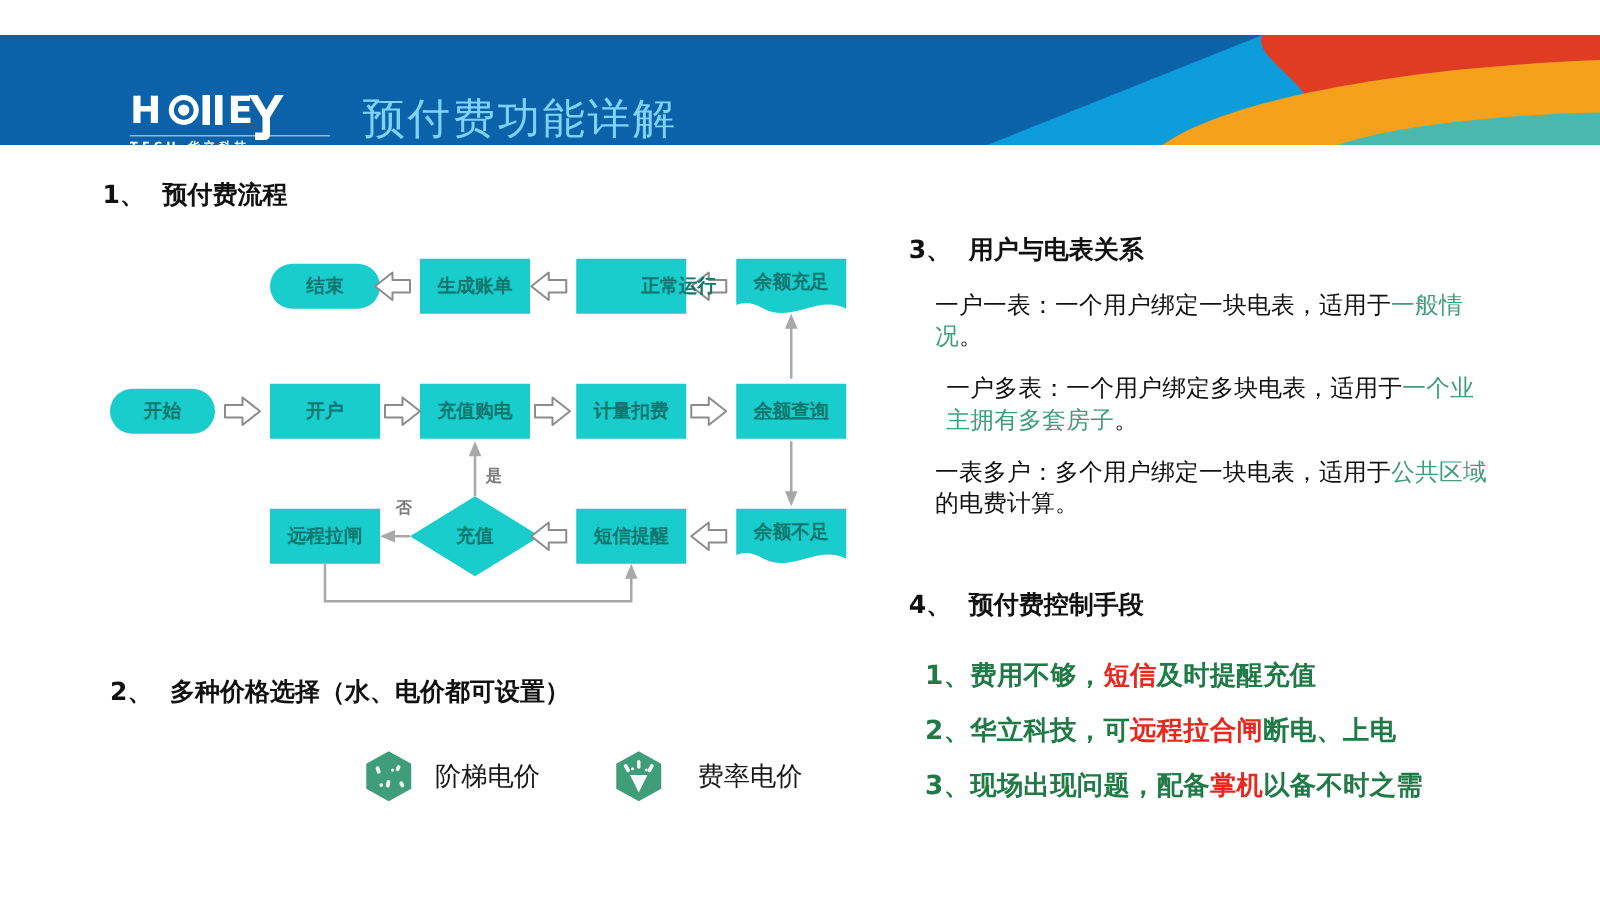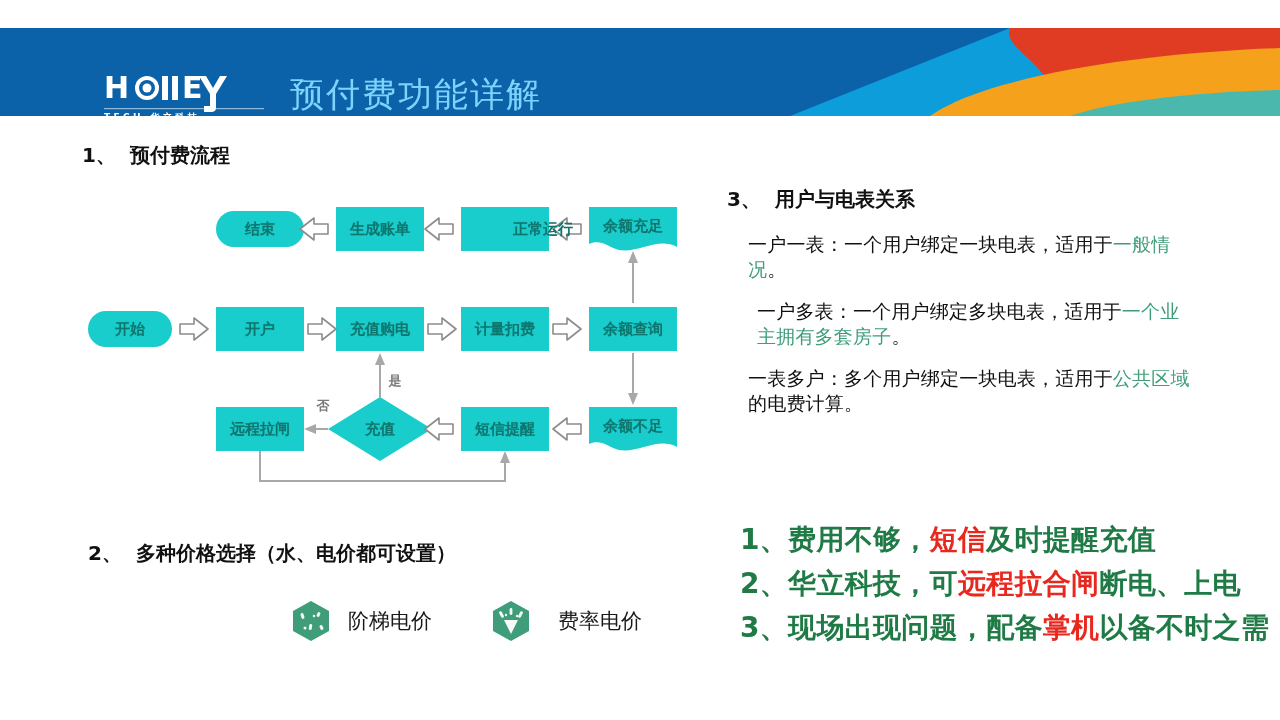--- a/index.html
+++ b/index.html
@@ -67,21 +67,21 @@
     font-size:19px;line-height:25px;color:#111;margin-bottom:17px;
     font-family:"DejaVu Sans","Liberation Sans",sans-serif;
     letter-spacing:.2px;
   }
   .rel-item.indent{padding-left:9px;}
   .hl-green{color:#3f9e79;}
 
   
   .ctrl-list{position:absolute;left:740px;top:518px;width:480px;}
   .ctrl-item{
-    font-size:28px;line-height:44px;color:#1f7a46;font-weight:bold;
+    font-size:21px;line-height:44px;color:#1f7a46;font-weight:bold;
     font-family:"DejaVu Sans","Liberation Sans",sans-serif;
     white-space:nowrap;letter-spacing:.3px;
   }
   .hl-red{color:#e8281e;}
 </style>
 </head>
 <body>
 
 <div class="slide">
 
@@ -200,21 +200,21 @@
     </svg>
 
     <div class="node-label" style="left:180px;top:44px;">结束</div>
     <div class="node-label" style="left:300px;top:44px;">生成账单</div>
     <div class="node-label" style="left:425px;top:44px;margin-left:38px;">正常运行</div>
     <div class="node-label" style="left:553px;top:41px;">余额充足</div>
     <div class="node-label" style="left:50px;top:144px;">开始</div>
     <div class="node-label" style="left:180px;top:144px;">开户</div>
     <div class="node-label" style="left:300px;top:144px;">充值购电</div>
     <div class="node-label" style="left:425px;top:144px;">计量扣费</div>
-    <div class="node-label" style="left:553px;top:144px;">余额查询</div>
+    <div class="node-label" style="left:553px;top:144px;text-decoration:underline;">余额查询</div>
     <div class="node-label" style="left:553px;top:241px;">余额不足</div>
     <div class="node-label" style="left:425px;top:244px;">短信提醒</div>
     <div class="node-label" style="left:300px;top:244px;">充值</div>
     <div class="node-label" style="left:180px;top:244px;">远程拉闸</div>
 
     <div class="edge-label" style="left:315px;top:196px;">是</div>
     <div class="edge-label" style="left:243px;top:221px;">否</div>
   </div>
 
   <div class="sec-heading" id="h2">
@@ -265,20 +265,23 @@
       <span>一户一表：一个用户绑定一块电表，适用于</span><span class="hl-green">一般情况</span><span>。</span>
     </div>
     <div class="rel-item indent">
       <span>一户多表：一个用户绑定多块电表，适用于</span><span class="hl-green">一个业主拥有多套房子</span><span>。</span>
     </div>
     <div class="rel-item">
       <span>一表多户：多个用户绑定一块电表，适用于</span><span class="hl-green">公共区域</span><span>的电费计算。</span>
     </div>
   </div>
 
+  <div class="sec-heading" id="h4">
+    <span class="num">4、</span><span>预付费控制手段</span>
+  </div>
 
   <div class="ctrl-list">
     <div class="ctrl-item">
       <span>1、</span><span>费用不够，</span><span class="hl-red">短信</span><span>及时提醒充值</span>
     </div>
     <div class="ctrl-item">
       <span>2、</span><span>华立科技，可</span><span class="hl-red">远程拉合闸</span><span>断电、上电</span>
     </div>
     <div class="ctrl-item">
       <span>3、</span><span>现场出现问题，配备</span><span class="hl-red">掌机</span><span>以备不时之需</span>

